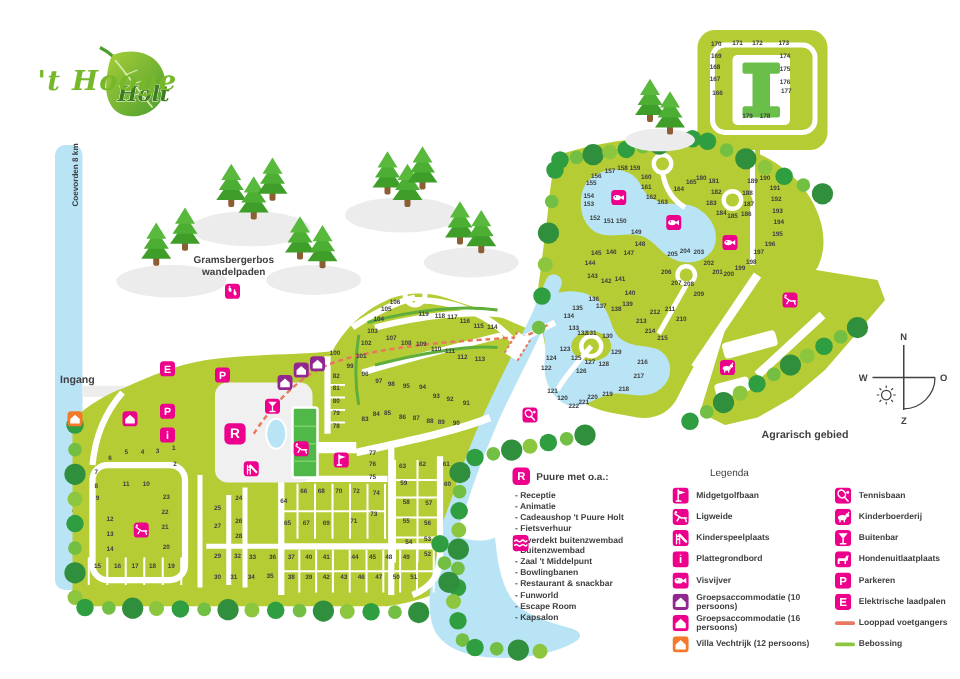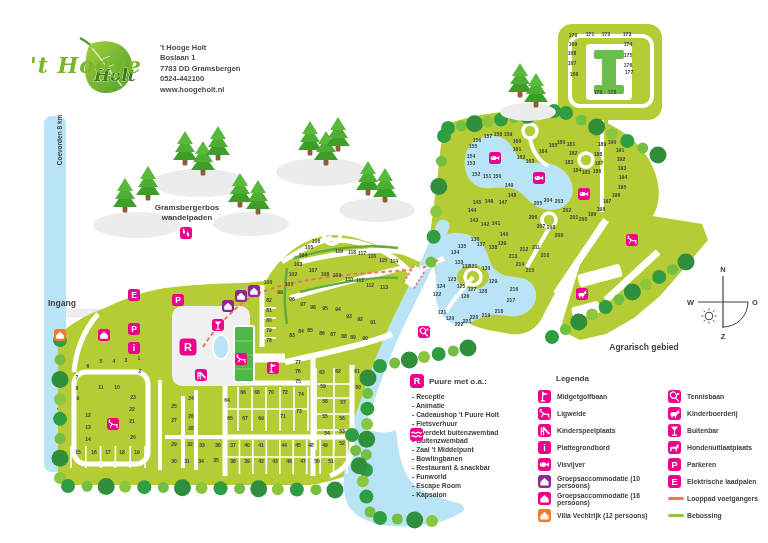--- a/index.html
+++ b/index.html
@@ -10,21 +10,21 @@
   .addr{left:160px;top:43px;font-size:7.5px;font-weight:700;line-height:10.4px;color:#48494b}
   .logo-script{left:30px;top:52px;font-family:"DejaVu Serif",serif;font-style:italic;
                font-weight:700;font-size:22px;color:#76b82a;letter-spacing:1px}
   .plaza-block{left:410px;top:374px;width:125px}
   .plaza-head{display:flex;align-items:center;gap:5px;font-size:8px;font-weight:700}
   .plaza-ricon{width:14px;height:14px;border-radius:3.5px;background:#ec008c;color:#fff;
                font-size:9px;font-weight:700;display:flex;align-items:center;justify-content:center}
   .plaza-list{margin:5px 0 0 2px;padding:0;list-style:none;font-size:6.8px;font-weight:700}
   .plaza-list li{margin-bottom:1.9px}
   .plaza-list li::before{content:"- "}
-  .legend-title{left:556px;top:374px;font-size:8px;font-weight:700}
+  .legend-title{left:568px;top:374px;font-size:8px;font-weight:400}
   .leg-col{display:flex;flex-direction:column}
   .leg-row{display:flex;align-items:center;gap:6px;margin-bottom:4px;font-size:6.8px;font-weight:700;height:13px}
   .licon{width:13px;height:13px;flex:0 0 13px}
   .swatch{width:16px;height:3.5px;border-radius:2px;margin:0 -3px 0 0}
   .swatch-wrap{width:13px;display:flex;justify-content:center;flex:0 0 13px}
   .plot{font-size:5.1px;font-weight:700;fill:#3f4040;font-family:"Liberation Sans",sans-serif}
   .mlabel{font-weight:700;fill:#414042;font-family:"Liberation Sans",sans-serif}
 </style>
 </head>
 <body>
@@ -686,27 +686,20 @@
     <g>
       <path d="M80,38 C88,42 94,48 98,54" stroke="#4d9e2f" stroke-width="2.5" fill="none"></path>
       <path d="M90,44 C112,36 130,46 132,64 C134,82 120,94 104,93 C90,92 84,80 85,66 C86,56 87,49 90,44 Z" fill="url(#leafgrad)"></path>
       <path d="M92,48 C102,60 112,74 122,86" stroke="#d9ecb2" stroke-width="1.4" fill="none"></path>
       <path d="M100,60 L110,56 M104,68 L116,64 M108,76 L120,72" stroke="#d9ecb2" stroke-width="1" fill="none"></path>
       <text x="94" y="81" font-family="DejaVu Serif,serif" font-style="italic" font-weight="bold" font-size="17" fill="#3c7d1e" stroke="#ffffff" stroke-width="0.7" paint-order="stroke">Holt</text>
     </g>
   </svg>
 
   <div class="abs logo-script">'t Hooge</div>
-  <div class="abs addr">
-    <div>'t Hooge Holt</div>
-    <div>Boslaan 1</div>
-    <div>7783 DD Gramsbergen</div>
-    <div>0524-442100</div>
-    <div>www.hoogeholt.nl</div>
-  </div>
 
   <div class="abs plaza-block">
     <div class="plaza-head">
       <span class="plaza-ricon">R</span>
       <span>Puure met o.a.:</span>
     </div>
     <ul class="plaza-list" id="plaza-list">
         <li>Receptie</li>
         <li>Animatie</li>
         <li>Cadeaushop 't Puure Holt</li>

